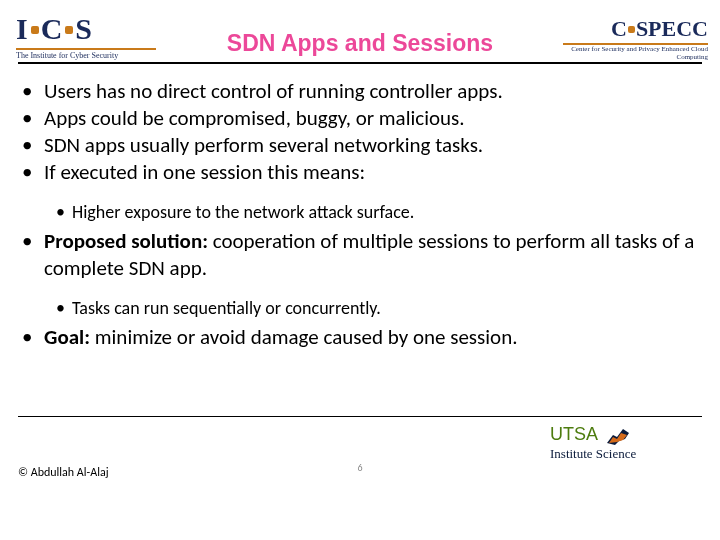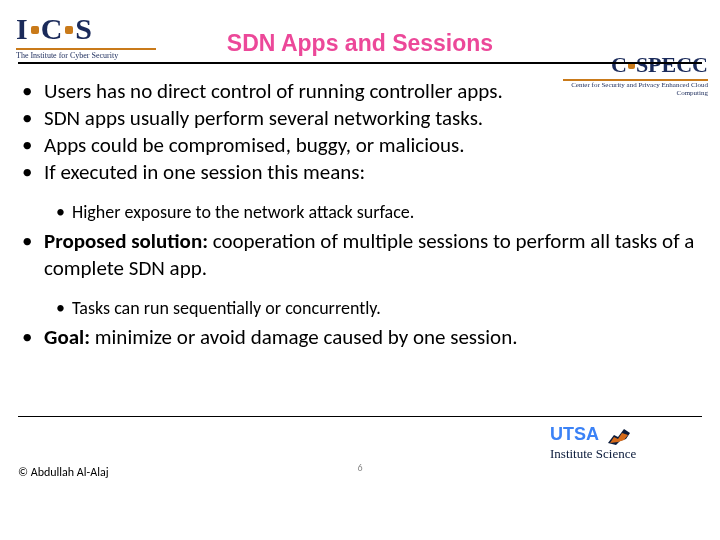--- a/index.html
+++ b/index.html
@@ -7,38 +7,38 @@
   .slide { width: 720px; height: 484px; background: #fff; position: relative; }
   .header { position: relative; height: 74px; }
   .title { position: absolute; left: 50%; transform: translateX(-50%); top: 30px; font-family: Arial, sans-serif; font-size: 23px; font-weight: bold; color: #ec4899; }
   .hr1 { position: absolute; left: 18px; right: 18px; top: 62px; border-top: 2px solid #000; }
   .logo-left { position: absolute; left: 16px; top: 12px; width: 150px; }
   .logo-right { position: absolute; right: 12px; top: 16px; width: 150px; text-align: right; }
   .ics-text { font-family: "Times New Roman", serif; font-size: 30px; font-weight: bold; color: #1a2a5a; letter-spacing: 1px; }
   .ics-dot { display: inline-block; width: 8px; height: 8px; background: #c97a1a; border-radius: 2px; margin: 0 2px 4px 2px; vertical-align: middle; }
   .ics-bar { width: 140px; height: 2px; background: #c97a1a; margin-top: 2px; }
   .ics-sub { font-family: "Times New Roman", serif; font-size: 8px; color: #1a2a5a; margin-top: 1px; }
-  .cspecc-text { font-family: "Times New Roman", serif; font-size: 22px; font-weight: bold; color: #1a2a5a; margin-top: 36px; }
+  .cspecc-text { font-family: "Times New Roman", serif; font-size: 22px; font-weight: bold; color: #1a2a5a; }
   .cspecc-dot { display: inline-block; width: 7px; height: 7px; background: #c97a1a; border-radius: 2px; margin: 0 1px 3px 1px; vertical-align: middle; }
   .cspecc-bar { width: 145px; height: 2px; background: #c97a1a; margin-top: 1px; margin-left: auto; }
   .cspecc-sub { font-family: "Times New Roman", serif; font-size: 7px; color: #1a2a5a; margin-top: 1px; line-height: 1.1; }
   .content { position: absolute; left: 12px; right: 20px; top: 78px; }
   ul.lvl1 { list-style: none; padding-left: 28px; }
   ul.lvl1 > li { position: relative; font-size: 21px; color: #000; line-height: 1.28; padding-left: 4px; }
   ul.lvl1 > li::before { content: "•"; position: absolute; left: -18px; font-size: 21px; }
   ul.lvl2 { list-style: none; padding-left: 28px; margin-top: 14px; margin-bottom: 4px; }
   ul.lvl2 > li { position: relative; font-size: 18px; color: #000; line-height: 1.35; }
   ul.lvl2 > li::before { content: "•"; position: absolute; left: -16px; font-size: 18px; }
   .bold-lead { font-weight: bold; }
   .footer { position: absolute; left: 12px; right: 12px; bottom: 8px; height: 60px; }
   .hr2 { position: absolute; left: 6px; right: 6px; top: 0; border-top: 1px solid #000; }
   .copyright { position: absolute; left: 6px; top: 6px; font-size: 12px; color: #000; margin-top: 43px; }
   .pagenum { position: absolute; left: 50%; transform: translateX(-50%); bottom: 2px; font-size: 10px; color: #888; }
   .utsa { position: absolute; right: 8px; top: 8px; width: 150px; text-align: left; }
-  .utsa-main { font-family: Arial, sans-serif; font-size: 18px; font-weight: 700; color: #3b82f6; letter-spacing: 0px; }
+  .utsa-main { font-family: Arial, sans-serif; font-size: 18px; font-weight: 400; color: #4d7c0f; letter-spacing: 0px; }
   .utsa-sub { font-family: "Times New Roman", serif; font-size: 13px; color: #0a1a3a; margin-top: -1px; }
   .utsa-bird { display: inline-block; width: 26px; height: 22px; vertical-align: middle; margin-left: 3px; }
 </style>
 </head>
 <body>
 
 <div class="slide">
 
   <div class="header">
     <div class="logo-left">
@@ -51,22 +51,22 @@
       <div class="cspecc-text">C<span class="cspecc-dot"></span>SPECC</div>
       <div class="cspecc-bar"></div>
       <div class="cspecc-sub">Center for Security and Privacy Enhanced Cloud Computing</div>
     </div>
     <div class="hr1"></div>
   </div>
 
   <div class="content">
     <ul class="lvl1">
       <li><span>Users has no direct control of running controller apps.</span></li>
+      <li><span>Apps could be compromised, buggy, or malicious.</span></li>
       <li><span>SDN apps usually perform several networking tasks.</span></li>
-      <li><span>Apps could be compromised, buggy, or malicious.</span></li>
       <li><span>If executed in one session this means:</span>
         <ul class="lvl2">
           <li><span>Higher exposure to the network attack surface.</span></li>
         </ul>
       </li>
       <li><span class="bold-lead">Proposed solution:</span><span> cooperation of multiple sessions to perform all tasks of a complete SDN app.</span>
         <ul class="lvl2">
           <li><span>Tasks can run sequentially or concurrently.</span></li>
         </ul>
       </li>

